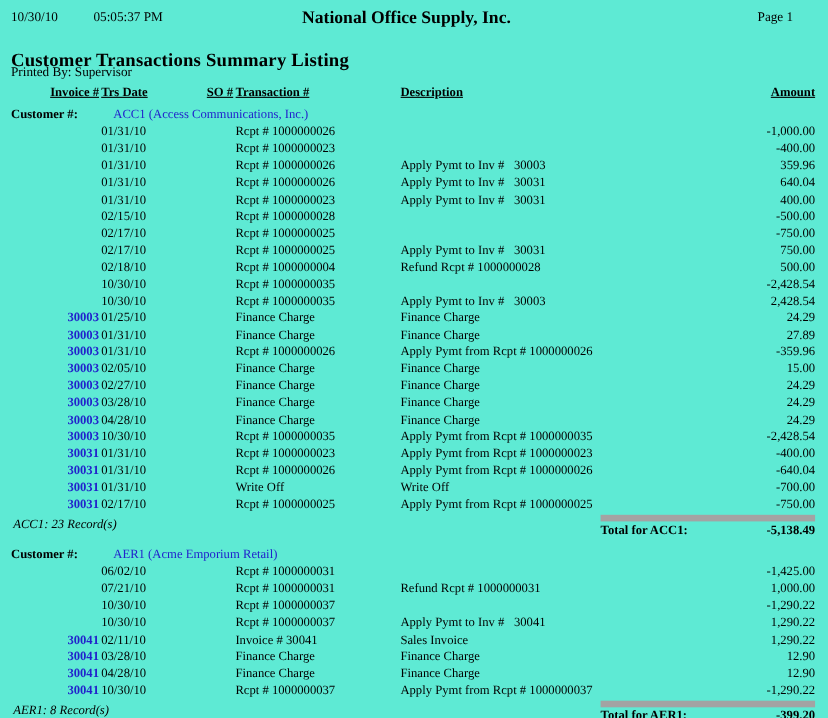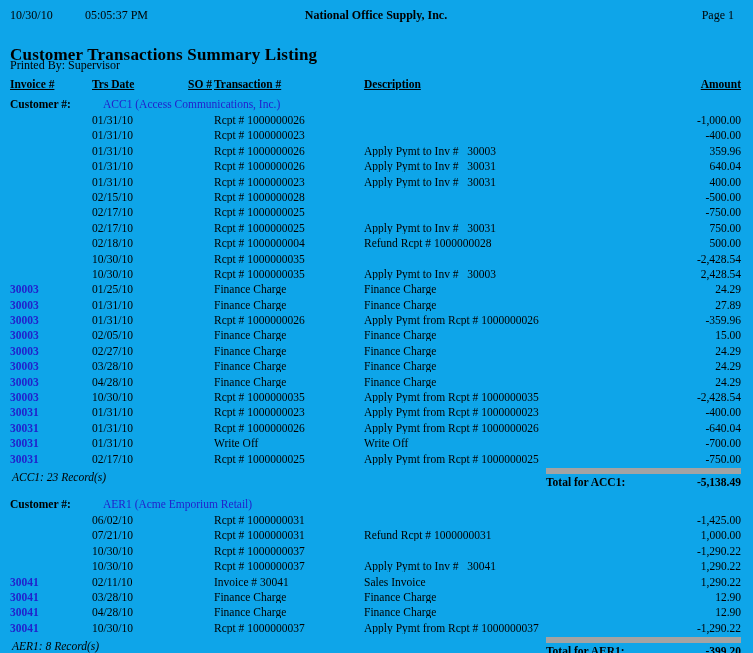--- a/index.html
+++ b/index.html
@@ -3,40 +3,40 @@
 <meta charset="utf-8">
 <style>
   * { margin:0; padding:0; box-sizing:border-box; }
   html, body { background:#ffffff; }
   body {
     width:753px; height:653px;
     font-family:"Liberation Serif", serif;
     color:#000;
     overflow:hidden;
   }
-  .page { position:relative; width:753px; height:653px; padding:6px 11px 0 10px; overflow:hidden; background:#0ea5e9; }
+  .page { position:relative; width:753px; height:653px; padding:6px 24px 0 10px; overflow:hidden; background:#5eead4; }
 
   
   .hdr1 { position:relative; height:20px; font-size:12px; }
   .hdr1 .pdate { position:absolute; left:0; top:2px; }
   .hdr1 .ptime { position:absolute; left:75px; top:2px; }
-  .hdr1 .company { text-align:center; font-weight:bold; font-size:12px; padding-top:2px; }
+  .hdr1 .company { text-align:center; font-weight:bold; font-size:16px; padding-top:2px; }
   .hdr1 .pagenum { position:absolute; right:8px; top:2px; }
   .hdr2 { position:relative; height:34px; }
   .printedby { position:absolute; left:0; top:20px; font-size:12px; }
   .rtitle { text-align:left; font-weight:bold; font-size:17px; padding-top:7px; letter-spacing:0.2px;margin-top:12px; }
 
   
   .grid {
     display:grid;
     grid-template-columns:80px 92px 26px 148px 180px 195px;
     column-gap:2px;
     align-items:baseline;
   }
-  .c1 { text-align:left; }
+  .c1 { text-align:right; }
   .c3 { text-align:right; }
   .c6 { text-align:right; }
   .c4, .c5 { white-space:pre; overflow:hidden; }
 
   .thead { margin-top:6px; height:18px; font-weight:bold; font-size:11.5px; }
   .thead > span { text-decoration:underline; }
 
   .trow { height:15.4px; font-size:11.5px; }
   .inv { color:var(--link,#2222cc); font-weight:bold; }
 

